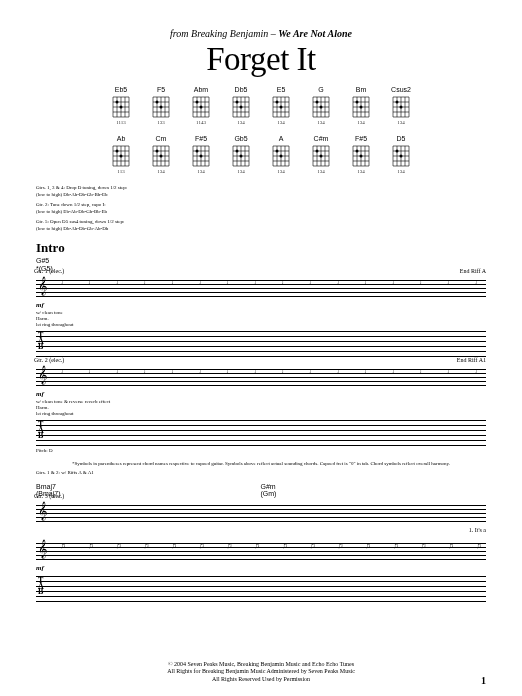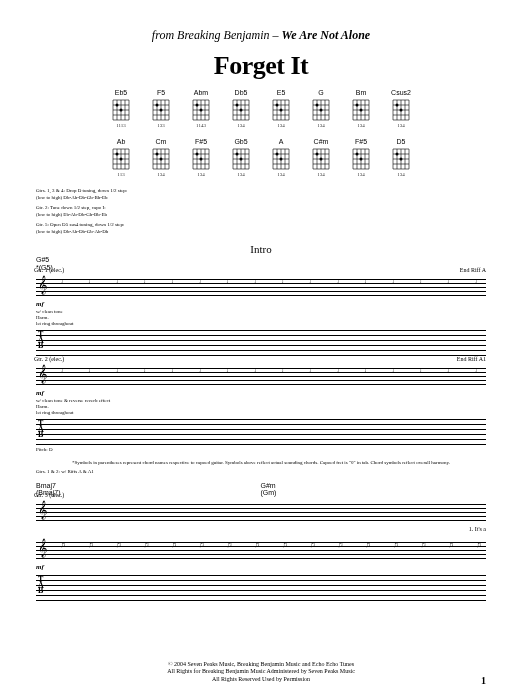--- a/index.html
+++ b/index.html
@@ -1,29 +1,29 @@
 <!DOCTYPE html>
 <html><head>
 <meta charset="utf-8">
 <style>
   * { box-sizing: border-box; margin: 0; padding: 0; }
   body { background: #fff; font-family: Georgia, 'Times New Roman', serif; width: 522px; height: 696px; position: relative; color: #000; }
   .page { padding: 28px 36px 12px 36px; }
   .header { text-align: center; margin-bottom: 8px; }
-  .source-line { font-size: 12px; font-style: italic; margin-bottom: 8px; }
+  .source-line { font-size: 10px; font-style: italic; margin-bottom: 2px; }
   .source-line .album { font-weight: bold; }
-  .title { font-size: 26px; font-weight: bold; letter-spacing: -0.5px; }
+  .title { font-size: 33px; font-weight: normal; letter-spacing: -0.5px; }
   .credits { font-size: 7px; margin-top: 2px; }
   .chord-grid { display: flex; flex-wrap: wrap; justify-content: center; gap: 4px 10px; margin: 6px 0 10px; }
   .chord { display: flex; flex-direction: column; align-items: center; width: 30px; }
   .chord-name { font-size: 7px; margin-bottom: 1px; font-family: Arial, sans-serif; }
   .chord-frets { font-size: 5px; color: #333; }
   .tuning-notes { font-size: 5px; margin: 8px 0; line-height: 1.4; }
   .tuning-notes p { margin-bottom: 3px; }
-  .intro-label { font-size: 11px; font-weight: normal; margin-top: 6px; text-align: center; }
+  .intro-label { font-size: 13px; font-weight: bold; margin-top: 6px; }
   .tempo { font-size: 7px; margin-top: 1px; }
   .chord-row { font-size: 7px; margin: 1px 0; font-family: Arial, sans-serif; }
   .staff-block { margin: 4px 0 8px; position: relative; }
   .staff-lines { position: relative; height: 24px; }
   .staff-lines .line { position: absolute; left: 0; right: 0; height: 1px; background: #000; }
   .tab-lines { position: relative; height: 28px; margin-top: 2px; }
   .tab-lines .line { position: absolute; left: 0; right: 0; height: 1px; background: #000; }
   .gtr-label { font-size: 6px; position: absolute; left: -2px; top: -8px; }
   .riff-label { font-size: 6px; position: absolute; right: 0; top: -8px; }
   .dynamic { font-size: 7px; font-style: italic; font-weight: bold; margin-top: 1px; }

